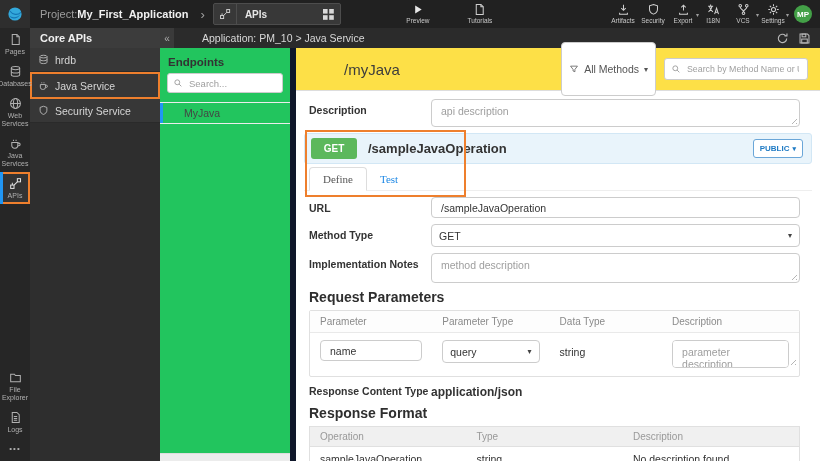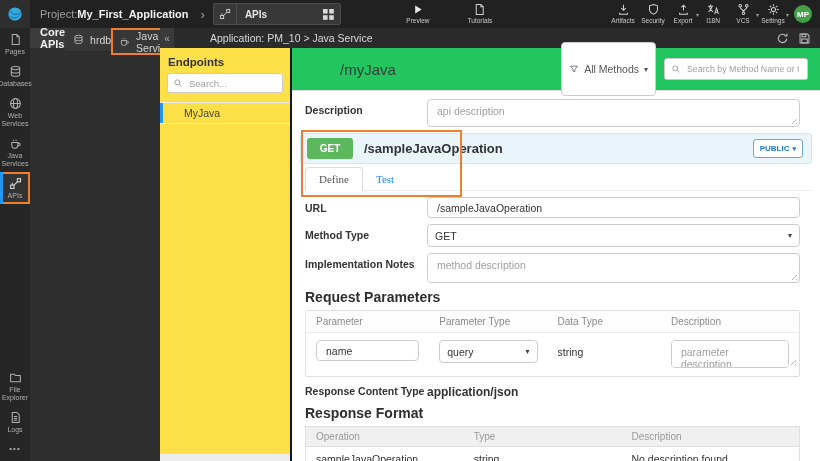--- a/index.html
+++ b/index.html
@@ -33,53 +33,53 @@
   
   .iconbar{width:30px;flex:0 0 30px;background:#262626;display:flex;flex-direction:column;}
   .ib-item{position:relative;display:flex;flex-direction:column;align-items:center;gap:2px;color:#b0b0b0;
            font-size:7px;text-align:center;line-height:1.15;padding:5px 0 4px;}
   .ib-item.active{border:2px solid #EE7F2D;background:#333;padding:3px 0 2px;}
   .ib-item.active .active-bar{position:absolute;left:-2px;top:-2px;bottom:-2px;width:3px;background:#2196F3;}
   .ib-gap{flex:1;}
   .ib-more{color:#b0b0b0;text-align:center;font-size:8px;letter-spacing:1px;padding:6px 0 8px;}
 
   
-  .core-panel{width:130px;flex:0 0 130px;background:#2e2e2e;display:flex;flex-direction:row;}
+  .core-panel{width:130px;flex:0 0 130px;background:#2e2e2e;display:flex;flex-direction:column;}
   .core-header{height:20px;flex:0 0 20px;background:#3c3c3c;color:#f0f0f0;font-size:11px;font-weight:bold;
                display:flex;align-items:center;padding-left:10px;}
   .core-item{height:23px;display:flex;align-items:center;gap:6px;padding-left:8px;color:#d6d6d6;font-size:10.5px;
              background:#373737;border-bottom:1px solid #2a2a2a;}
   .core-item .cicon{color:#b5b5b5;display:flex;}
   .core-item.highlight{border:2px solid #EE7F2D;padding-left:6px;}
 
   
   .right-region{flex:1;display:flex;flex-direction:column;min-width:0;}
   .crumb-bar{height:20px;flex:0 0 20px;background:#2b2b2b;display:flex;align-items:center;}
   .collapse-btn{width:14px;height:20px;background:#3a3a3a;color:#aaa;font-size:10px;display:flex;align-items:center;justify-content:center;}
-  .crumb-text{font-size:10.5px;color:#d8d8d8;margin-left:36px;}
+  .crumb-text{font-size:10.5px;color:#d8d8d8;margin-left:28px;}
   .crumb-spacer{flex:1;}
   .crumb-icon{color:#b9b9b9;margin-right:9px;display:flex;}
 
   .content-row{flex:1;display:flex;min-height:0;}
 
   
-  .endpoints{width:130px;flex:0 0 130px;background:#fde047;border-right:2px solid #0f172a;display:flex;flex-direction:column;}
+  .endpoints{width:130px;flex:0 0 130px;background:#22c55e;border-right:6px solid #0f172a;display:flex;flex-direction:column;}
   .ep-title{font-size:11.5px;font-weight:bold;color:#333;padding:8px 8px 5px;}
   .ep-search{margin:0 7px 9px;height:18px;border:1px solid #ccc;border-radius:3px;display:flex;align-items:center;
              padding:0 5px;gap:4px;background:#fff;color:#9e9e9e;}
   .ep-search input{border:none;outline:none;width:100%;font-size:9.5px;color:#555;font-family:inherit;background:transparent;}
   .ep-search input::placeholder{color:#9e9e9e;}
   .ep-item{height:20px;border-top:1px solid #ececec;border-bottom:1px solid #ececec;display:flex;align-items:center;
            font-size:10.5px;color:#444;padding-left:24px;position:relative;}
   .ep-item.selected:before{content:"";position:absolute;left:0;top:0;bottom:0;width:3px;background:#2196F3;}
   .ep-footer{margin-top:auto;height:7px;background:#ececec;border-top:1px solid #ddd;}
 
   
   .main{flex:1;display:flex;flex-direction:column;min-width:0;background:#fff;}
-  .main-header{height:42px;flex:0 0 42px;background:#22c55e;border-bottom:1px solid #ddd;display:flex;align-items:center;}
+  .main-header{height:42px;flex:0 0 42px;background:#fde047;border-bottom:1px solid #ddd;display:flex;align-items:center;}
   .api-title{font-size:15px;color:#3c3c3c;margin-left:48px;}
   .methods-dd{margin-left:auto;height:20px;background:#fff;border:1px solid #ccc;border-radius:4px;
               display:flex;align-items:center;gap:5px;padding:16px 7px;font-size:10.5px;color:#555;}
   .methods-dd .dd-caret{font-size:8px;color:#555;}
   .method-search{width:130px;height:20px;background:#fff;border:1px solid #ccc;border-radius:3px;display:flex;
                  align-items:center;gap:4px;padding:0 6px;margin:0 12px 0 8px;color:#9e9e9e;}
   .method-search input{border:none;outline:none;width:100%;font-size:8.8px;color:#666;font-family:inherit;}
   .method-search input::placeholder{color:#9e9e9e;}
 
   .main-body{flex:1;padding:8px 20px 0 13px;position:relative;overflow:hidden;}

